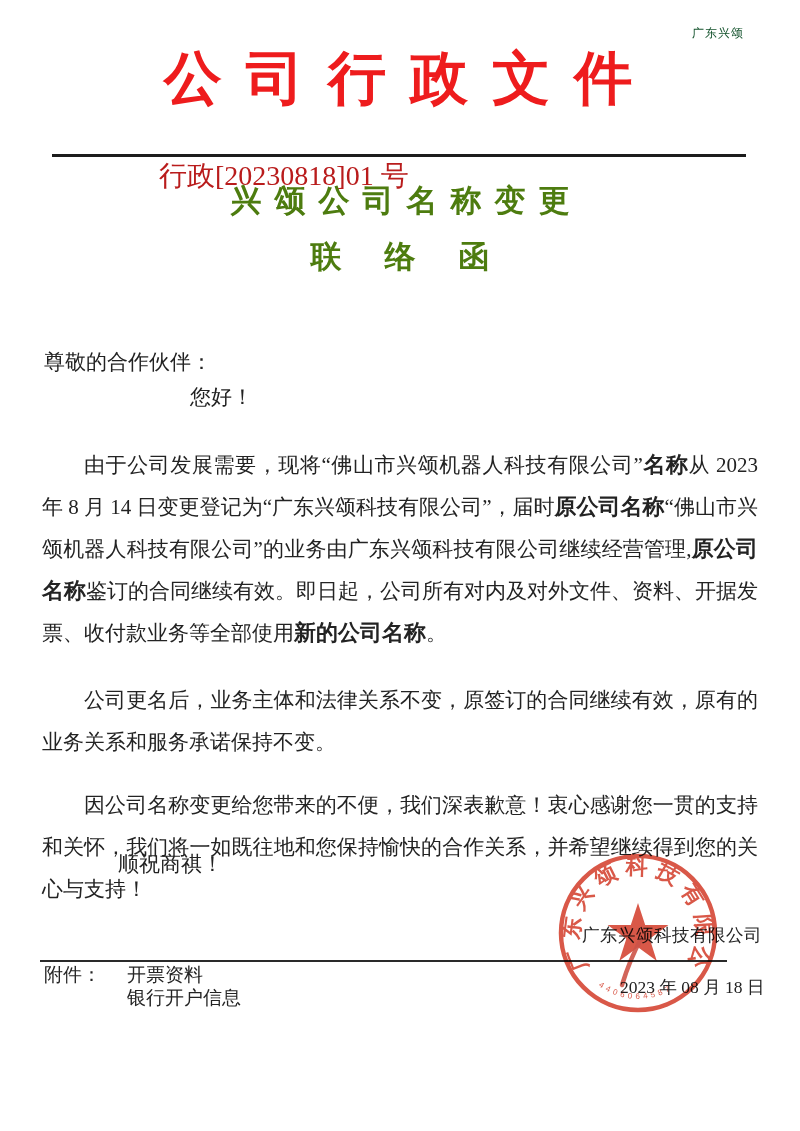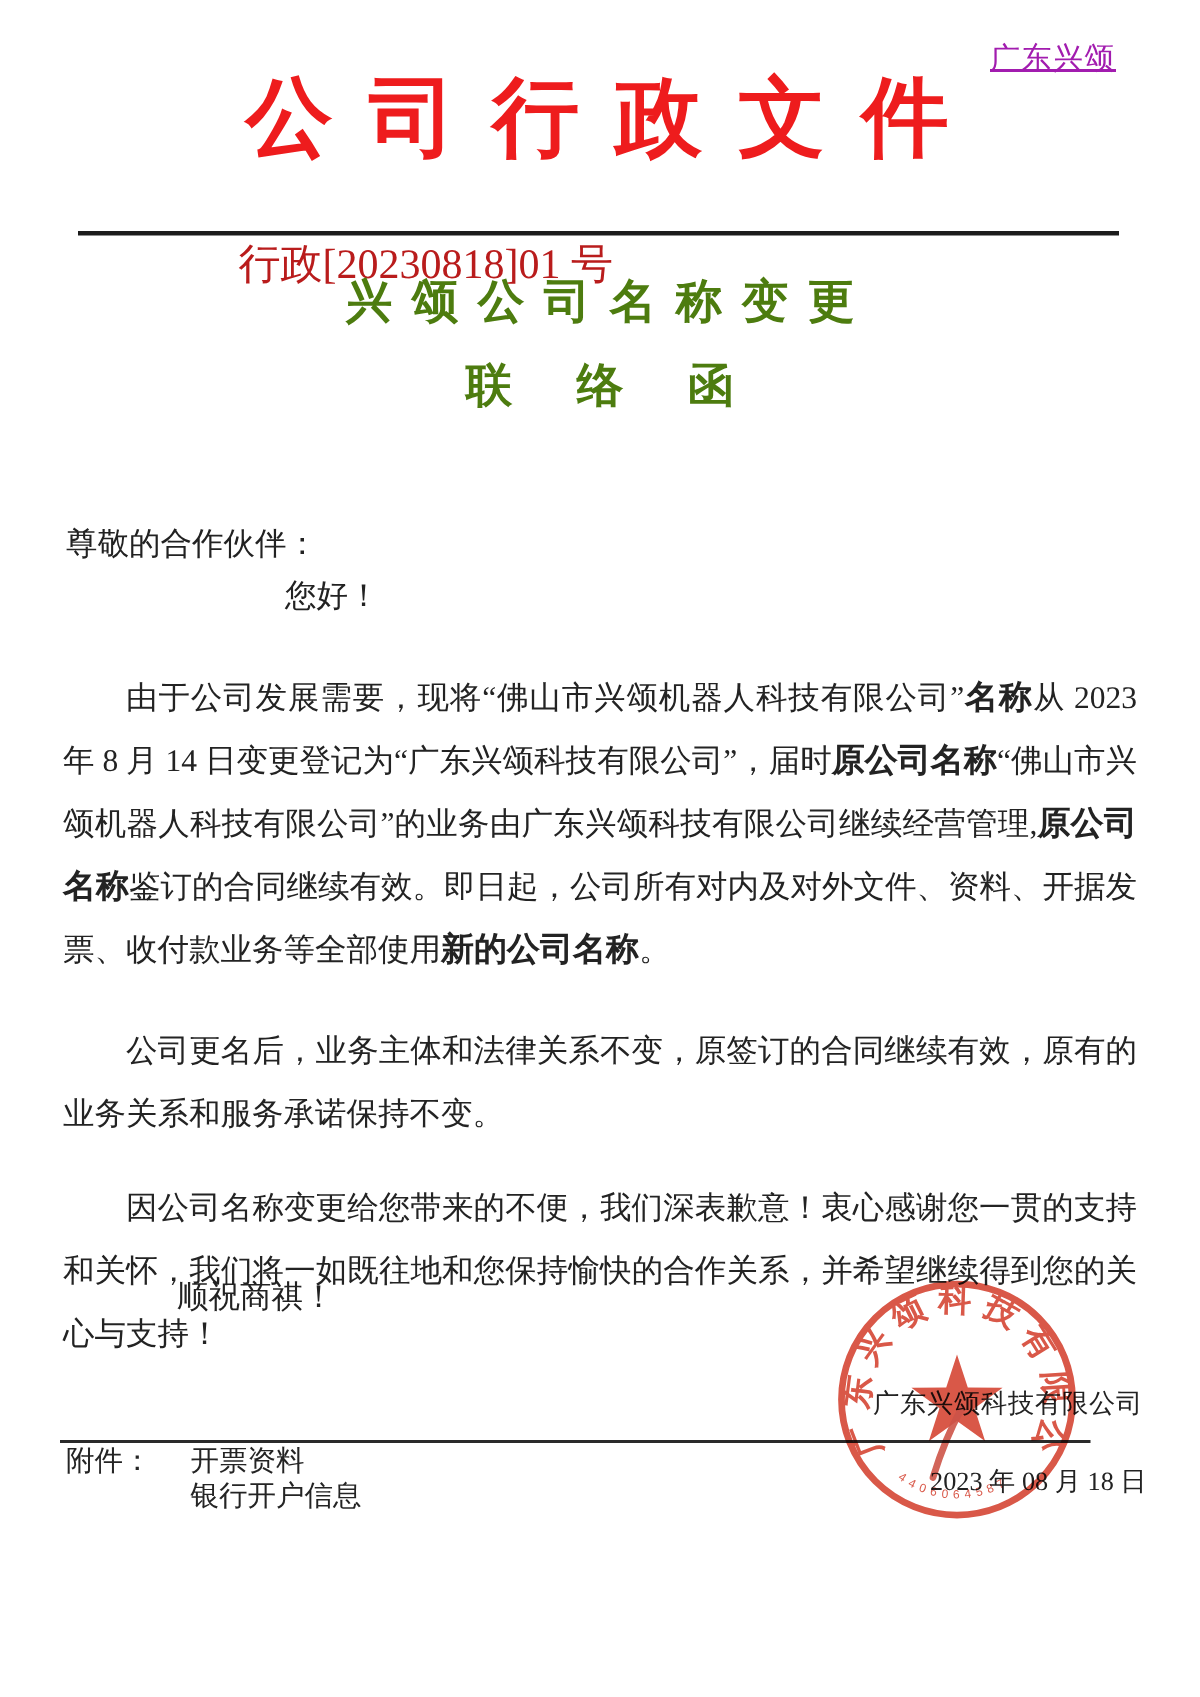--- a/index.html
+++ b/index.html
@@ -6,23 +6,22 @@
   .page{
     position:relative;
     width:800px;height:1131px;
     background:#ffffff;
     font-family:"Liberation Serif", serif;
     color:#222;
     overflow:hidden;
   }
   .corner{
     position:absolute;top:25px;right:56px;
-    font-size:20px;letter-spacing:1px;
-    text-decoration:underline;
-    color:#a21caf;
+    font-size:12px;letter-spacing:1px;
+    color:#14532d;
   }
   .title{
     position:absolute;top:40px;left:0;width:100%;
     margin:0;text-align:center;
     font-family:"Liberation Sans", sans-serif;
     font-weight:700;font-size:58px;
     letter-spacing:4px;
     color:#ee1c1d;
   }
   .docnum{

